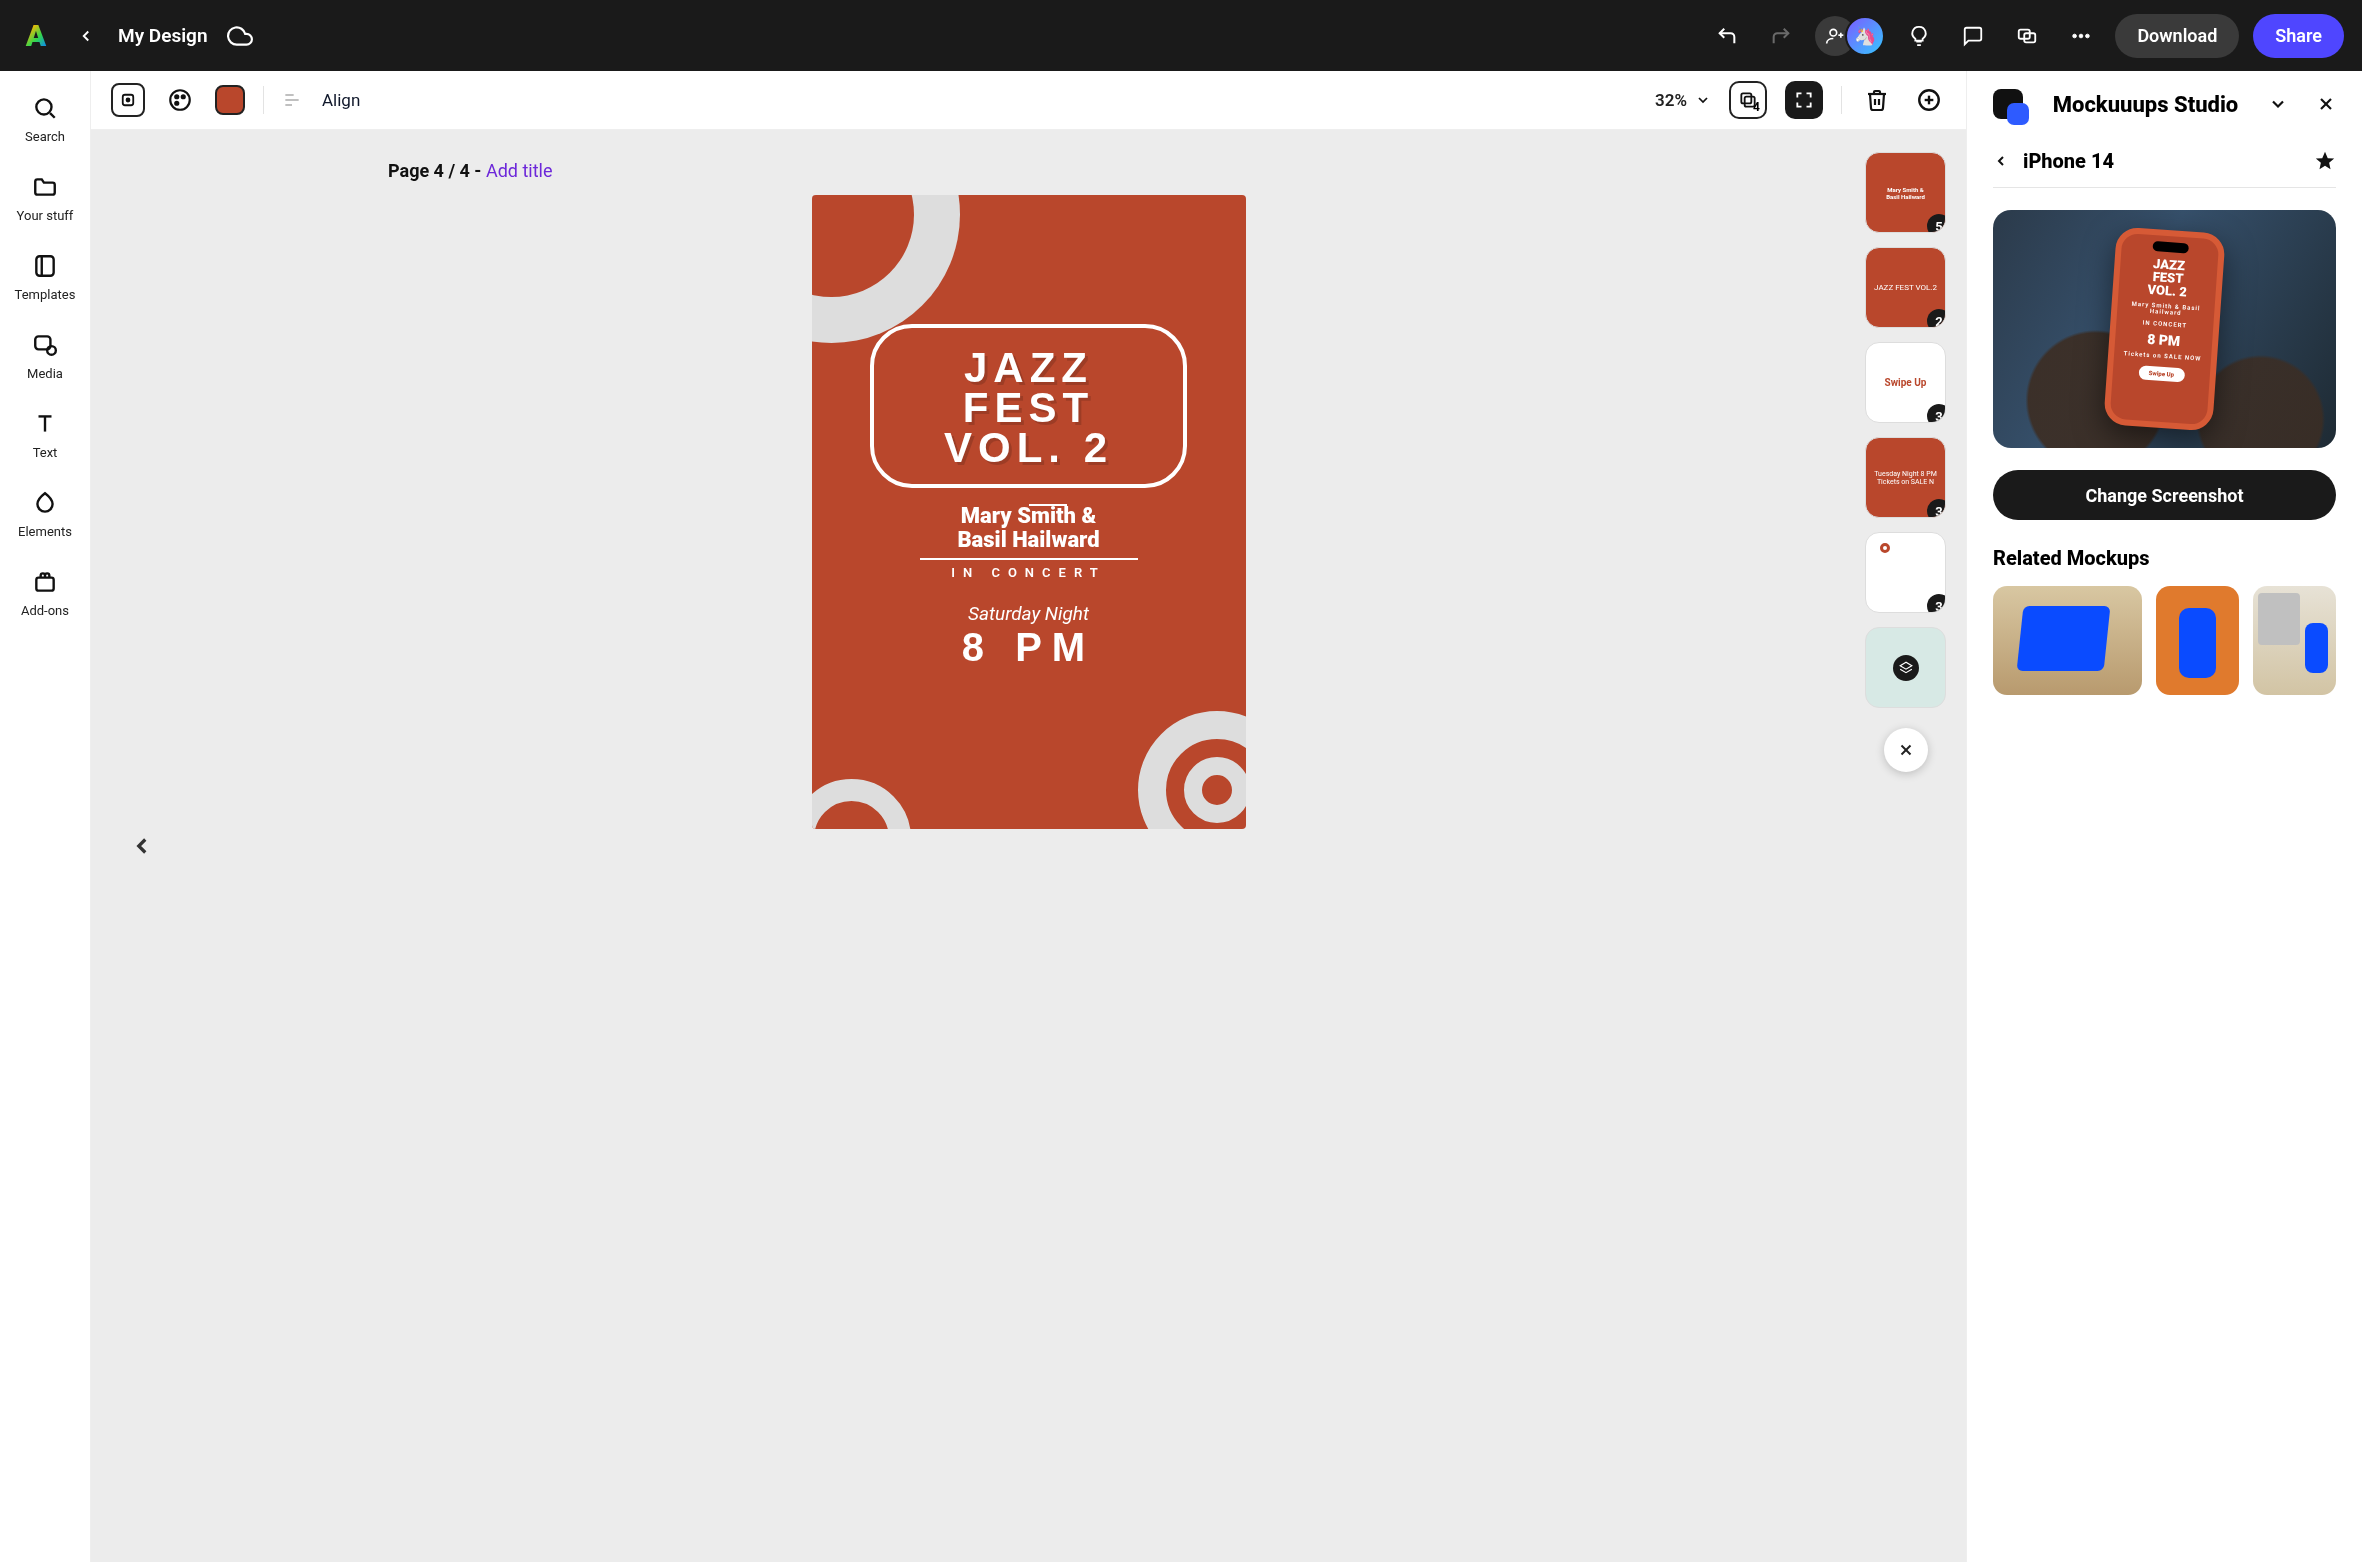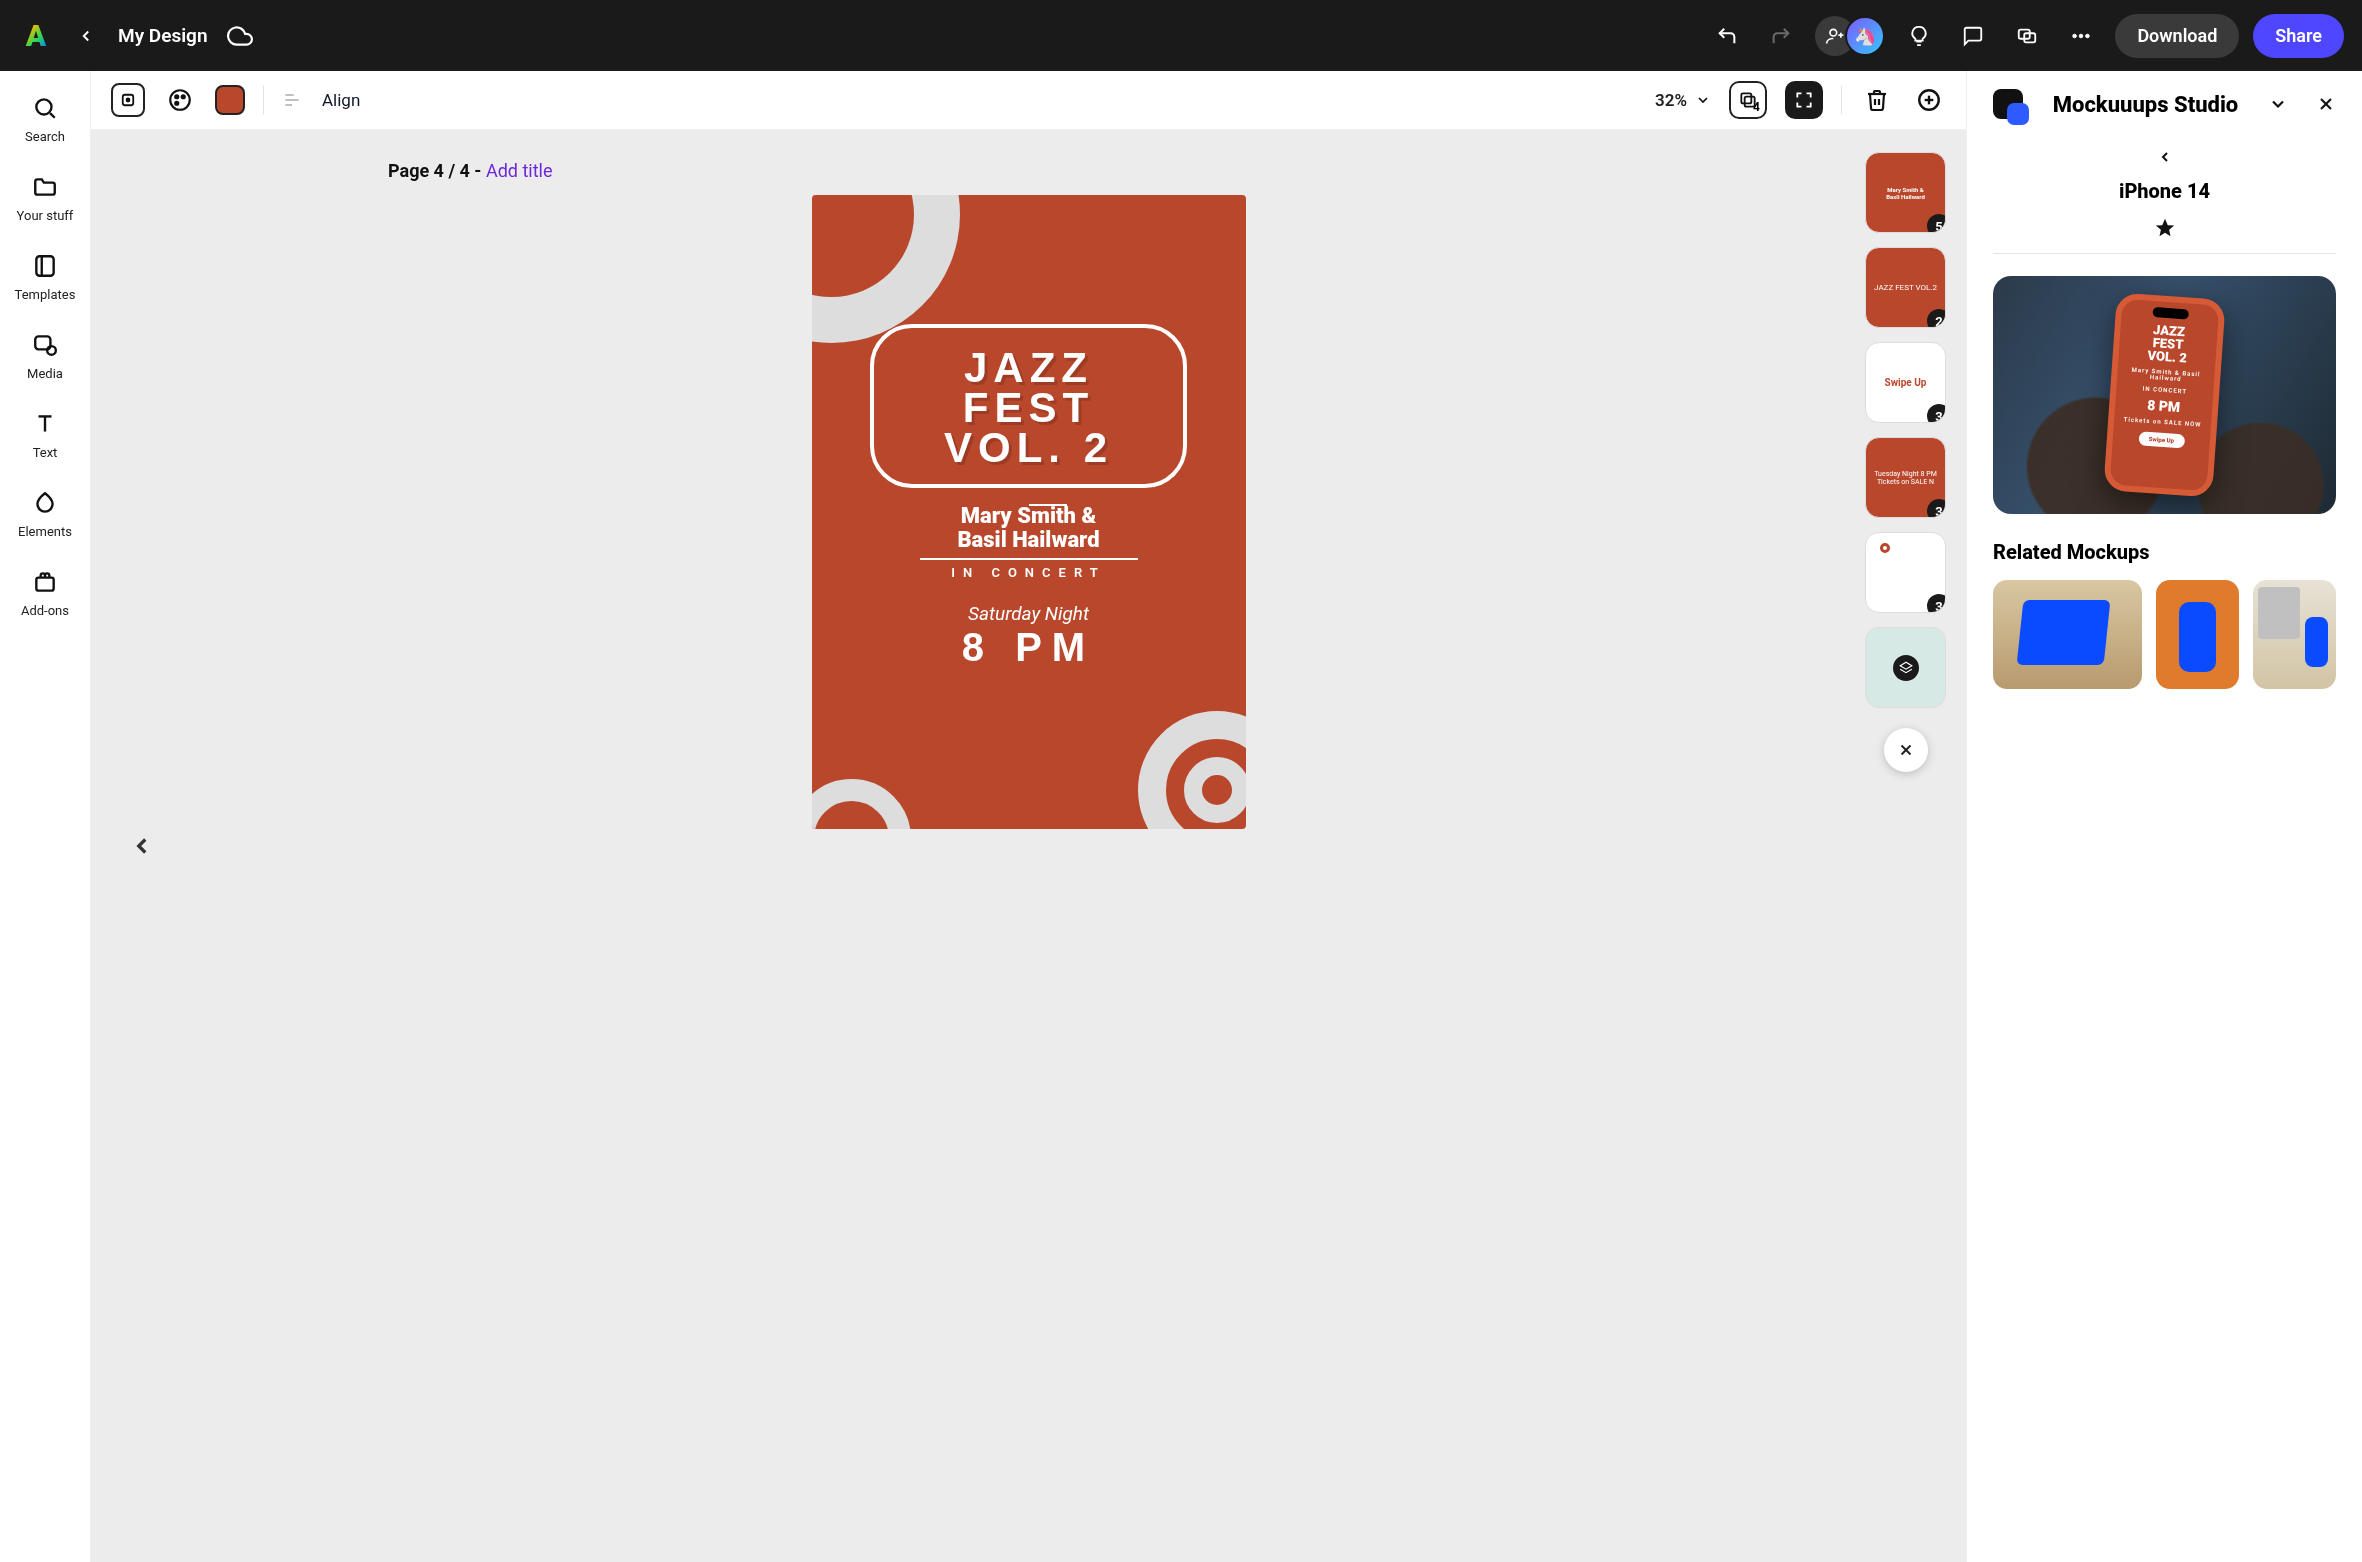--- a/index.html
+++ b/index.html
@@ -91,21 +91,21 @@
   .thumb .num { position:absolute; right:-6px; bottom:-6px; width:24px;height:24px;border-radius:50%;background:#1a1a1a;color:#fff;font-size:13px;font-weight:700;display:flex;align-items:center;justify-content:center; }
   .thumb.teal .layers { width:26px;height:26px;border-radius:50%;background:#1a1a1a;color:#fff;display:flex;align-items:center;justify-content:center; }
   .close-fab { width:44px;height:44px;border-radius:50%;background:#fff;box-shadow:0 2px 10px rgba(0,0,0,.2);display:flex;align-items:center;justify-content:center;color:#222;font-size:20px;margin-top:6px;align-self:center; }
 
   
   .panel { width:396px; border-left:1px solid #eee; background:#fff; display:flex; flex-direction:column; padding:18px 26px 0 26px; }
   .panel-head { display:flex; align-items:center; gap:14px; }
   .panel-head .app-ic { width:30px;height:30px;border-radius:8px;background:#111;position:relative; }
   .panel-head .app-ic::after { content:"";position:absolute;right:-6px;bottom:-6px;width:22px;height:22px;border-radius:7px;background:#2e5bff; }
   .panel-head h2 { font-size:22px; font-weight:800; flex:1;text-align:center; }
-  .crumb { display:flex; align-items:center; gap:14px; margin-top:30px; padding-bottom:14px; border-bottom:1px solid #e5e5e5;flex-direction:column; }
+  .crumb { display:flex; align-items:center; gap:14px; margin-top:30px; padding-bottom:14px; border-bottom:1px solid #e5e5e5; }
   .crumb .bk { font-size:18px; }
   .crumb .name { font-size:20px; font-weight:800; flex:1; }
   .preview { margin-top:22px; width:100%; height:238px; border-radius:18px; background:linear-gradient(120deg,#2b3a4a 0%, #36506b 40%, #1e2a33 100%); position:relative; overflow:hidden; display:flex;align-items:center;justify-content:center;}
   .preview .hand { position:absolute; inset:0; background:radial-gradient(circle at 30% 80%, rgba(60,45,35,.9) 0 22%, transparent 23%), radial-gradient(circle at 78% 88%, rgba(60,45,35,.85) 0 18%, transparent 19%); }
   .preview .phone { width:109px;height:198px;border-radius:22px;background:#b9472c;border:6px solid #d65a36;position:relative;transform:rotate(4deg); box-shadow:0 10px 30px rgba(0,0,0,.5); z-index:2;}
   .preview .phone .notch { position:absolute;top:6px;left:50%;transform:translateX(-50%);width:36px;height:10px;background:#000;border-radius:6px;}
   .preview .phone .ptxt { color:#fff; font-family:"Arial Black",sans-serif; font-weight:900; text-align:center; font-size:13px; line-height:1; padding-top:22px;}
   .preview .phone .ptxt small{ display:block; font-size:6px; font-weight:600; letter-spacing:1px; margin-top:6px;}
   .preview .phone .pill { width:46px;height:14px;border-radius:8px;background:#fff;color:#b9472c;font-size:6px;display:flex;align-items:center;justify-content:center;margin:8px auto 0 auto;}
 
@@ -432,20 +432,21 @@
           <span>VOL. 2</span>
           <small>Mary Smith &amp; Basil Hailward</small>
           <small>IN CONCERT</small>
           <div style="font-size:14px;margin-top:6px;">8 PM</div>
           <small>Tickets on SALE NOW</small>
           <div class="pill">Swipe Up</div>
         </div>
       </div>
     </div>
 
+    <div class="change-btn">Change Screenshot</div>
 
     <div class="rel-h">Related Mockups</div>
     <div class="rel-row">
       <div class="mock m1"></div>
       <div class="mock m2"></div>
       <div class="mock m3"></div>
     </div>
   </div>
 
 </div>

